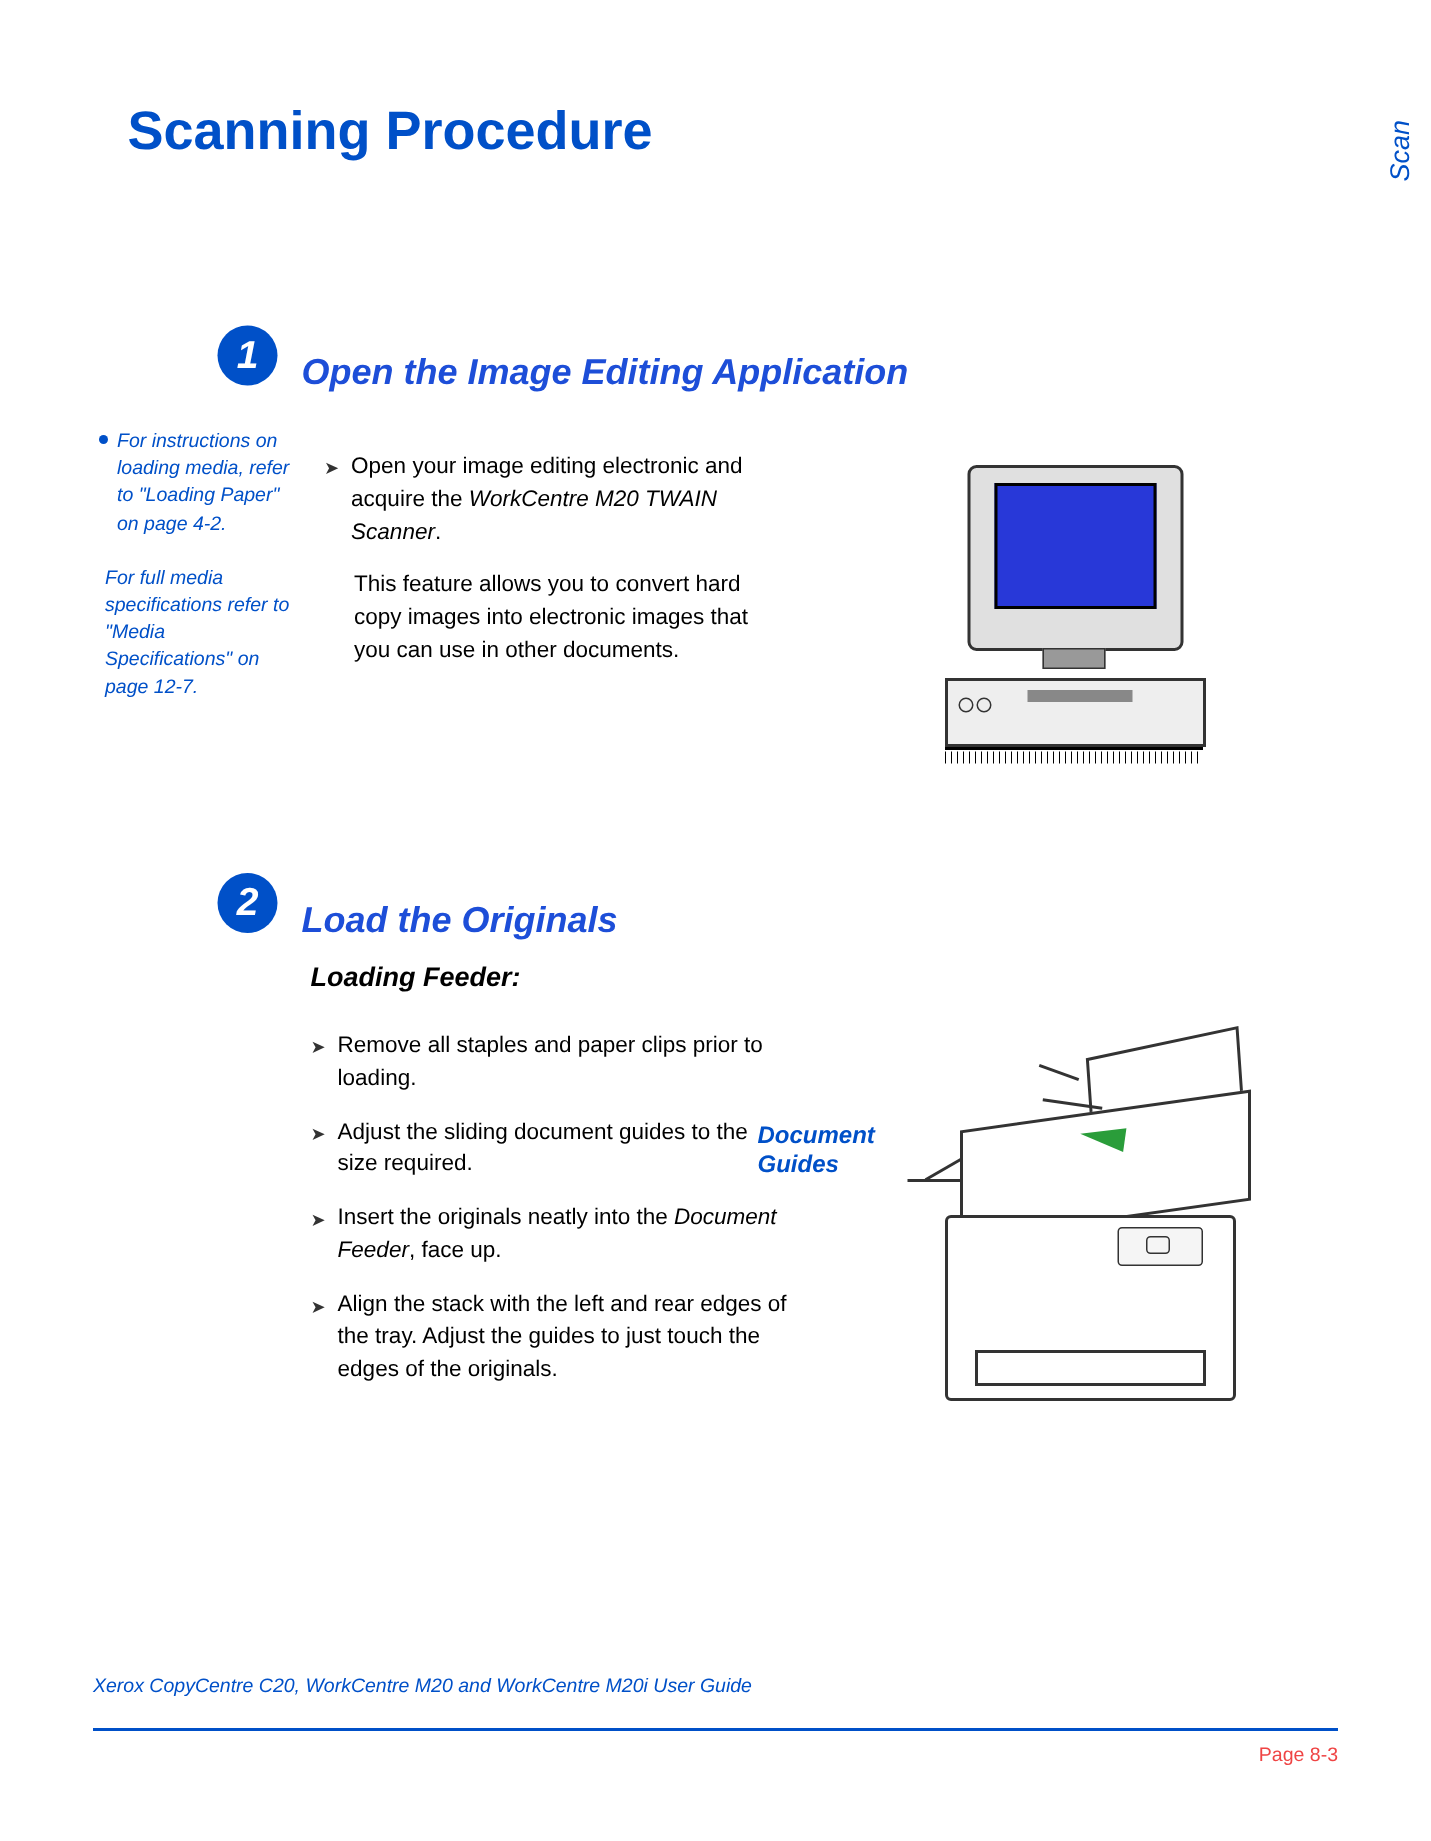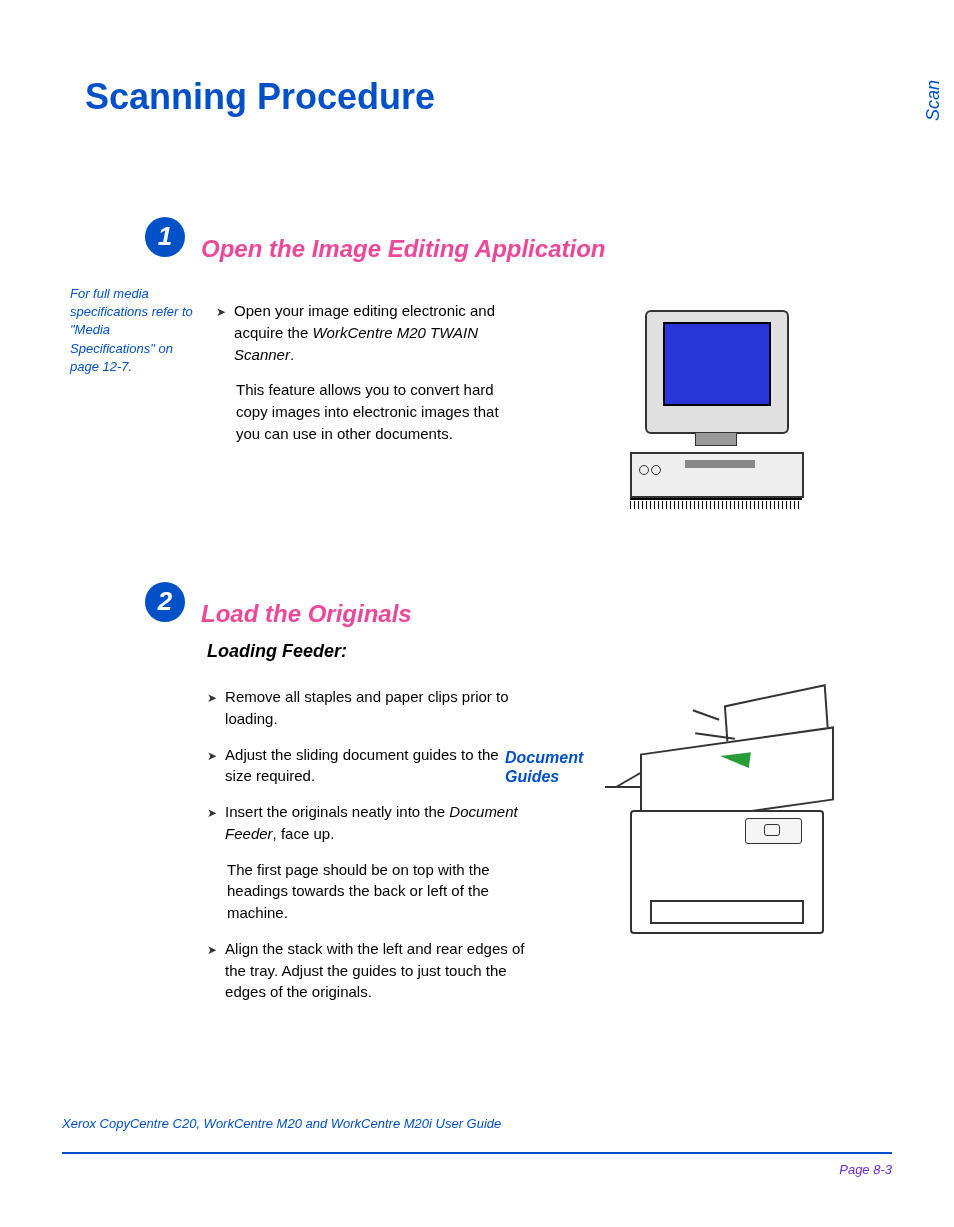--- a/index.html
+++ b/index.html
@@ -8,21 +8,21 @@
     font-family: Arial, Helvetica, sans-serif;
     width: 954px;
     height: 1227px;
     position: relative;
     background: #fff;
     color: #000;
   }
   .page-title {
     position: absolute;
     left: 85px;
-    top: 76px;
+    top: 66px;
     font-size: 36px;
     font-weight: bold;
     color: #0050c8;
   }
   .side-tab {
     position: absolute;
     right: 10px;
     top: 80px;
     font-size: 18px;
     font-style: italic;
@@ -43,21 +43,21 @@
     font-weight: bold;
     font-style: italic;
     flex-shrink: 0;
   }
   .step1 { position: absolute; left: 145px; top: 210px; display: flex; align-items: center; gap: 16px; }
   .step2 { position: absolute; left: 145px; top: 575px; display: flex; align-items: center; gap: 16px; }
   .step-heading {
     font-size: 24px;
     font-weight: bold;
     font-style: italic;
-    color: #ec4899;
+    color: #1d4ed8;
     margin-top: 25px;
   }
   .sidebar-notes {
     position: absolute;
     left: 66px;
     top: 285px;
     width: 128px;
     font-size: 13px;
     font-style: italic;
     color: #0050c8;
@@ -142,37 +142,40 @@
     top: 1116px;
     font-size: 13px;
     font-style: italic;
     color: #0050c8;
   }
   .footer-right {
     position: absolute;
     right: 62px;
     top: 1162px;
     font-size: 13px;
-    font-style: italic;
-    color: #6d28d9;
+    color: #ef4444;
     text-align: center;
   }
 </style>
 </head>
 <body>
 
 <div class="page-title">Scanning Procedure</div>
 <div class="side-tab">Scan</div>
 
 <div class="step1">
   <div class="step-badge">1</div>
   <div class="step-heading">Open the Image Editing Application</div>
 </div>
 
 <div class="sidebar-notes">
+  <div class="bullet">
+    <div class="dot"></div>
+    <p>For instructions on loading media, refer to "Loading Paper" on page 4-2.</p>
+  </div>
   <p style="margin-left:4px">For full media specifications refer to "Media Specifications" on page 12-7.</p>
 </div>
 
 <div class="body1">
   <div class="bullet-row">
     <span class="arrow">➤</span>
     <div>
       <span>Open your image editing electronic and acquire the </span><span class="italic-inline">WorkCentre M20 TWAIN Scanner</span><span>.</span>
     </div>
   </div>
@@ -205,21 +208,20 @@
   <div class="bullet-row">
     <span class="arrow">➤</span>
     <div>Adjust the sliding document guides to the size required.</div>
   </div>
   <div class="bullet-row">
     <span class="arrow">➤</span>
     <div>
       <span>Insert the originals neatly into the </span><span class="italic-inline">Document Feeder</span><span>, face up.</span>
     </div>
   </div>
-  <p class="indent-para">The first page should be on top with the headings towards the back or left of the machine.</p>
   <div class="bullet-row">
     <span class="arrow">➤</span>
     <div>Align the stack with the left and rear edges of the tray. Adjust the guides to just touch the edges of the originals.</div>
   </div>
 </div>
 
 <div class="doc-guides-label">Document Guides</div>
 <div class="guide-line"></div>
 <div class="guide-line2"></div>
 

